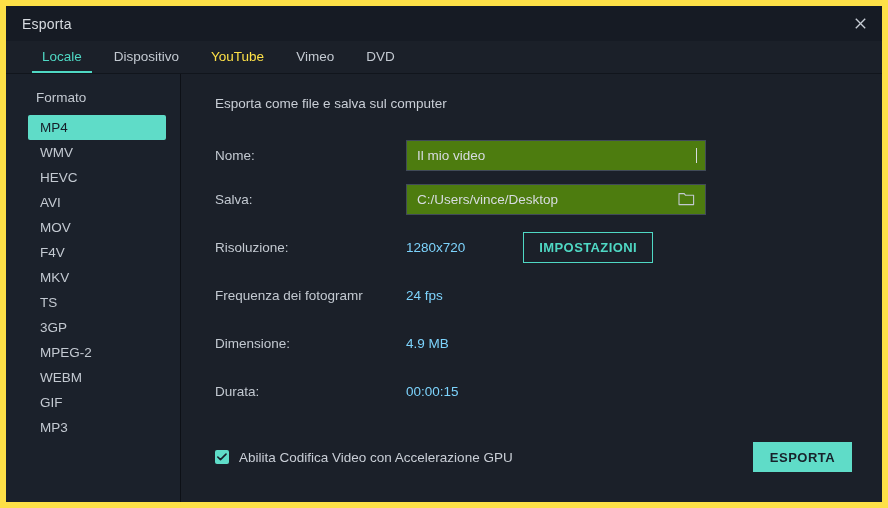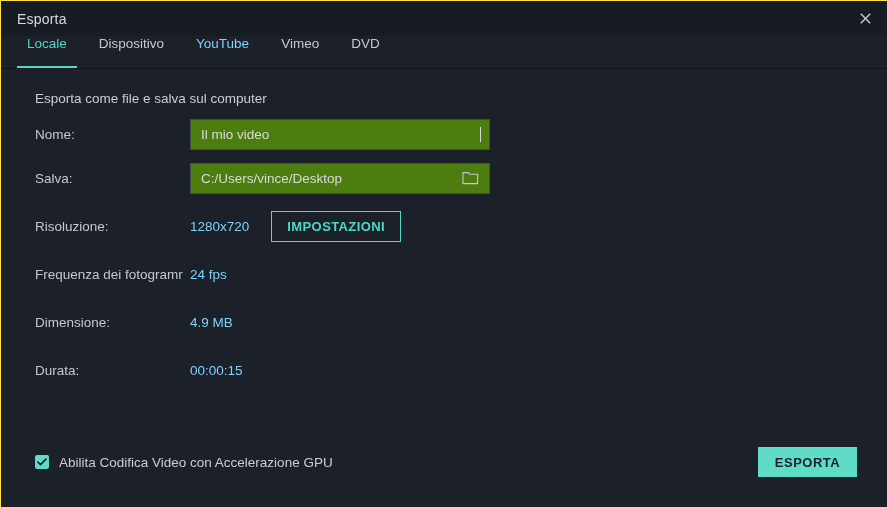--- a/index.html
+++ b/index.html
@@ -5,21 +5,21 @@
   * { margin:0; padding:0; box-sizing:border-box; }
   html, body {
     width:888px; height:508px;
     background:#1b2029;
     font-family:"Liberation Sans", sans-serif;
     overflow:hidden;
   }
   #window {
     position:absolute; inset:0;
     background:#1b2029;
-    border:1px solid #fde047;
+    border:6px solid #fde047;
     display:flex; flex-direction:column;
   }
   
   #titlebar {
     height:35px; flex:0 0 35px;
     background:#161b24;
     display:flex; align-items:center;
     position:relative;
   }
   #title-text {
@@ -31,34 +31,34 @@
     position:absolute; right:0; top:0;
     width:44px; height:35px;
     display:flex; align-items:center; justify-content:center;
     color:#c8ced6; font-size:15px;
     cursor:pointer;
   }
   
   #tabbar {
     height:33px; flex:0 0 33px;
     background:#1b2029;
-    display:flex; 
-    padding-left:10px;
+    display:flex; align-items:flex-end;
+    padding-left:20px;
     border-bottom:1px solid #11151c;
     position:relative;
   }
   .tab {
     font-size:13.5px;
     color:#c3c9d1;
     padding:0 16px 9px 16px;
     cursor:pointer;
     position:relative;
     white-space:nowrap;
   }
-  .tab.accent { color:#7dd3fc; }
+  .tab.accent { color:#fde047; }
   .tab.active { color:#4fd8c4; }
   .tab.active::after {
     content:""; position:absolute;
     left:6px; right:6px; bottom:0; height:2px;
     background:#4fd8c4;
   }
   
   #body { flex:1; display:flex; min-height:0; }
   
   #sidebar {
@@ -86,26 +86,27 @@
   }
   
   #main {
     flex:1; position:relative;
     padding:22px 30px 0 34px;
     display:flex; flex-direction:column;
     min-width:0;
   }
   #main-heading {
     font-size:13.5px; color:#c9ced6;
-    margin-bottom:12px;
+    margin-bottom:28px;
   }
   .row {
     display:flex; align-items:center;
     height:32px;
     margin-bottom:12px;
+    gap:36px;
   }
   .row-label {
     width:155px; flex:0 0 155px;
     font-size:13.5px; color:#c3c9d1;
     white-space:nowrap; overflow:hidden;
   }
   .field {
     width:300px; height:31px;
     background:#4d7c0f;
     border:1px solid #3e4busy;
@@ -194,20 +195,36 @@
   <div id="tabbar">
     <div class="tab active accent">Locale</div>
     <div class="tab">Dispositivo</div>
     <div class="tab accent">YouTube</div>
     <div class="tab">Vimeo</div>
     <div class="tab">DVD</div>
   </div>
 
   <div id="body">
 
+    <div id="sidebar">
+      <div id="format-title">Formato</div>
+      <div class="fmt-item selected">MP4</div>
+      <div class="fmt-item">WMV</div>
+      <div class="fmt-item">HEVC</div>
+      <div class="fmt-item">AVI</div>
+      <div class="fmt-item">MOV</div>
+      <div class="fmt-item">F4V</div>
+      <div class="fmt-item">MKV</div>
+      <div class="fmt-item">TS</div>
+      <div class="fmt-item">3GP</div>
+      <div class="fmt-item">MPEG-2</div>
+      <div class="fmt-item">WEBM</div>
+      <div class="fmt-item">GIF</div>
+      <div class="fmt-item">MP3</div>
+    </div>
 
     <div id="main">
 
       <div id="main-heading">Esporta come file e salva sul computer</div>
 
       <div class="row">
         <div class="row-label">Nome:</div>
         <div class="field">
           <span class="val">Il mio video</span>
             <span class="caret"></span>

